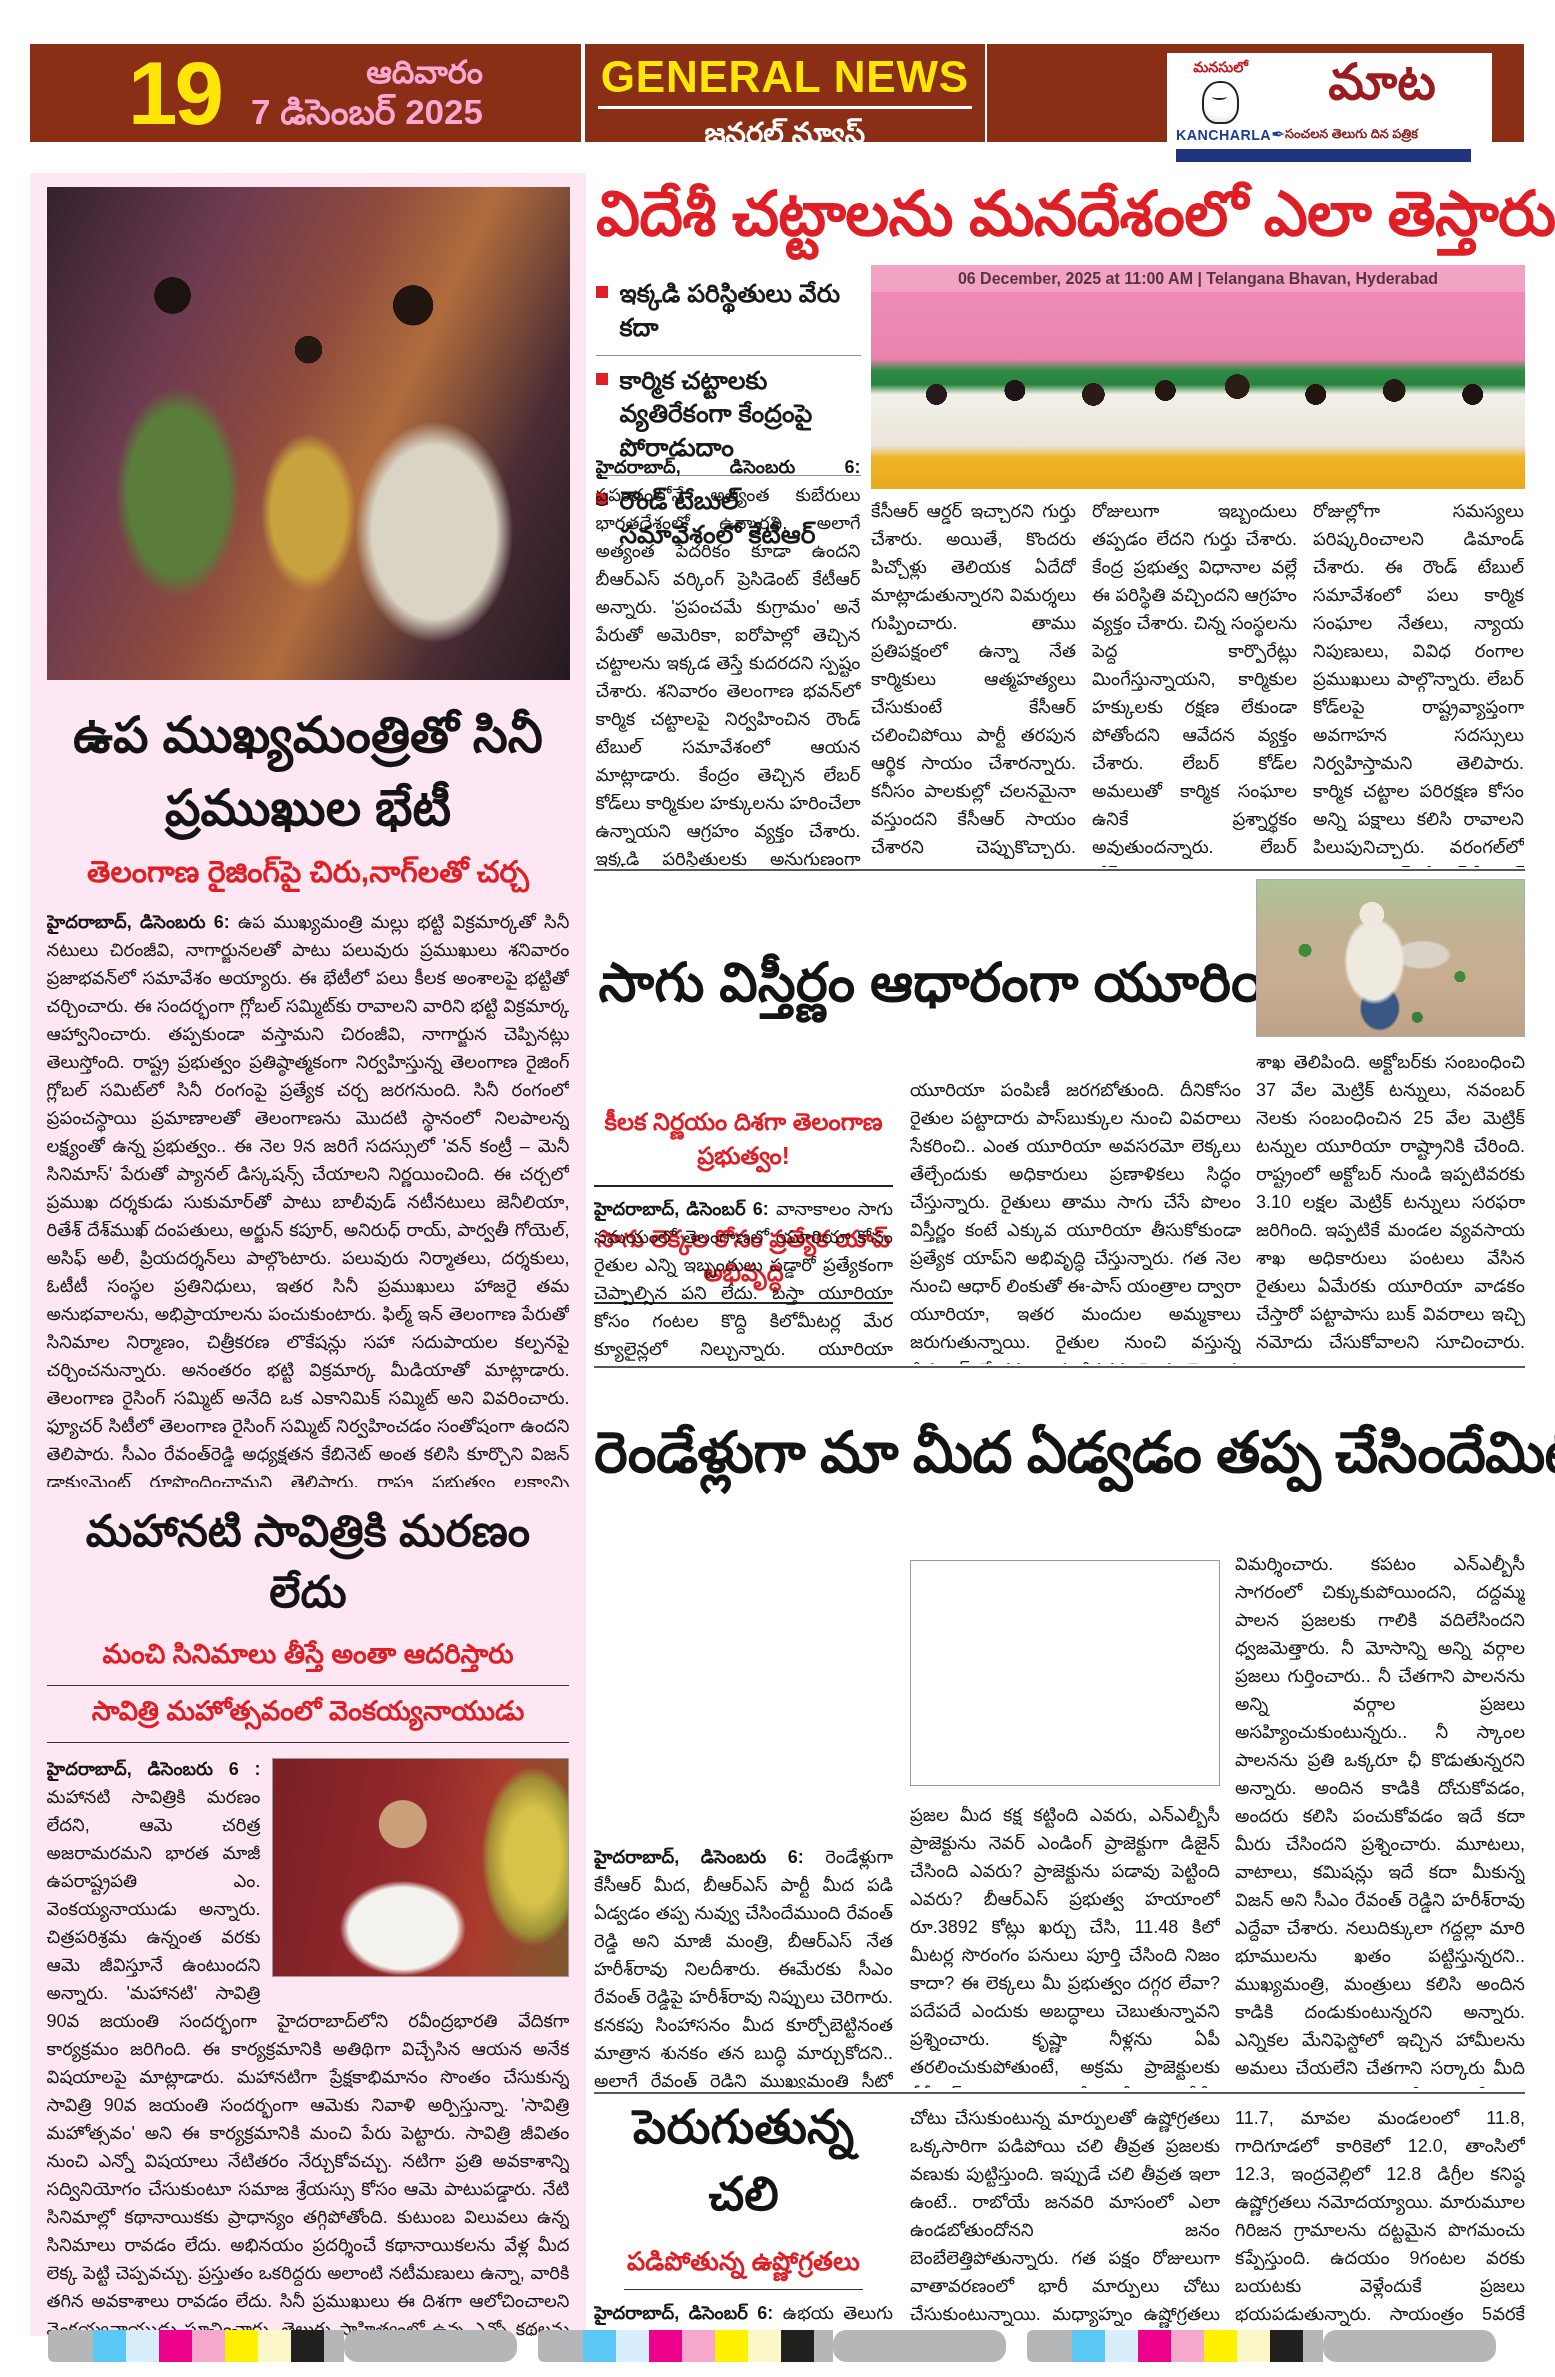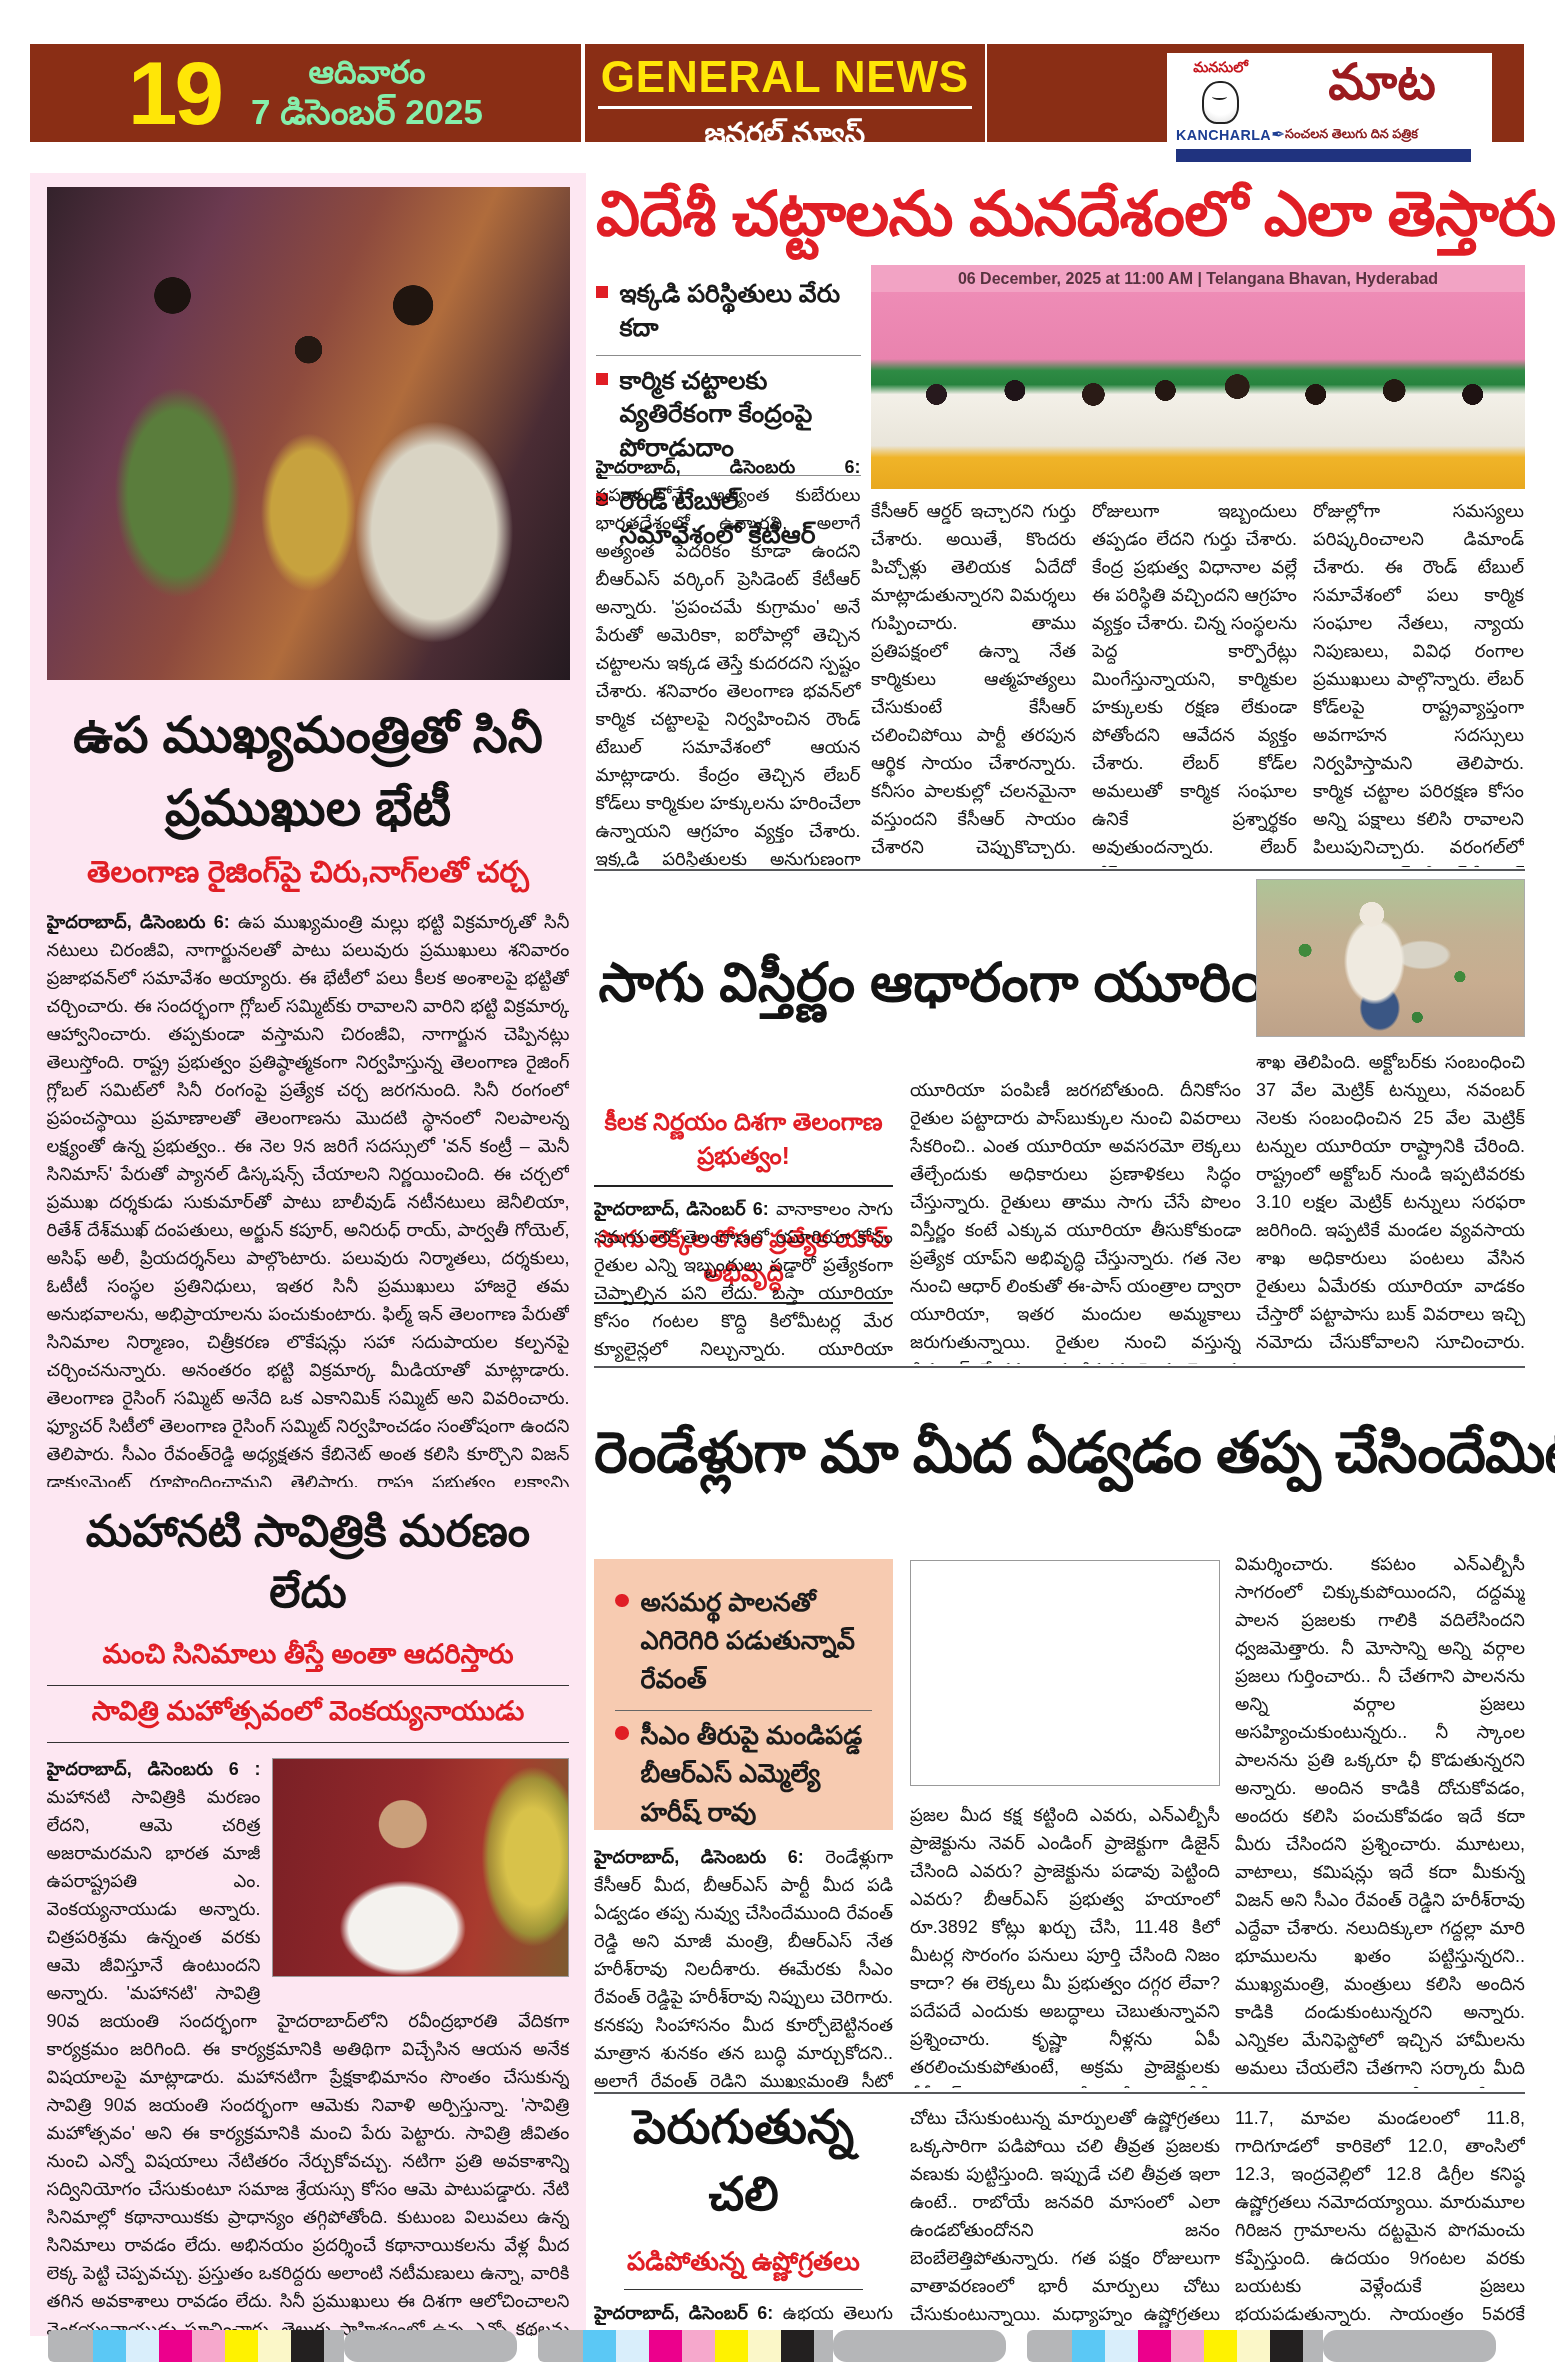--- a/index.html
+++ b/index.html
@@ -5,21 +5,21 @@
   html,body{margin:0;padding:0;}
   body{width:1555px;height:2377px;position:relative;background:#ffffff;
        font-family:"Liberation Sans","DejaVu Sans",sans-serif;color:#111;overflow:hidden;}
 
   
   .header{position:absolute;left:30px;top:44px;width:1495px;height:98px;display:flex;}
   .hdr-box{background:#8a2e15;height:100%;}
   .hdr-left{width:551px;display:flex;align-items:center;justify-content:center;gap:30px;}
   .hdr-gap{width:3.8px;background:#fff;height:100%;}
   .page-num{color:#ffe607;font-size:89px;font-weight:bold;line-height:1;letter-spacing:-3px;}
-  .date-block{color:#86efac;text-align:center;font-weight:bold;}
+  .date-block{color:#f9a8d4;text-align:right;font-weight:bold;}
   .date-day{font-size:32px;line-height:1.2;}
   .date-full{font-size:35px;line-height:1.2;}
   .hdr-center{width:400px;text-align:center;padding-top:10.5px;box-sizing:border-box;}
   .gen-news{display:inline-block;color:#ffe607;font-size:44px;font-weight:bold;letter-spacing:0.8px;
             border-bottom:3px solid #ffffff;padding:0 3px 7.5px 3px;line-height:1;}
   .gen-news-te{color:#ffffff;font-size:29px;font-weight:bold;margin-top:7.5px;}
   .hdr-rule{width:2.3px;background:#fff;height:100%;}
   .hdr-right{width:537px;position:relative;}
   .logo-box{position:absolute;right:32px;top:9px;width:325px;height:99px;background:#ffffff;
             box-sizing:border-box;padding:6px 9px 4.5px 9px;}
@@ -260,30 +260,20 @@
   <div class="col-block urea-col3" style="position:absolute;">
     <div class="photo-farmer"></div>
     <div class="body-txt urea-col3-body">శాఖ తెలిపింది. అక్టోబర్‌కు సంబంధించి 37 వేల మెట్రిక్ టన్నులు, నవంబర్ నెలకు సంబంధించిన 25 వేల మెట్రిక్ టన్నుల యూరియా రాష్ట్రానికి చేరింది. రాష్ట్రంలో అక్టోబర్ నుండి ఇప్పటివరకు 3.10 లక్షల మెట్రిక్ టన్నులు సరఫరా జరిగింది. ఇప్పటికే మండల వ్యవసాయ శాఖ అధికారులు పంటలు వేసిన రైతులు ఏమేరకు యూరియా వాడకం చేస్తారో పట్టాపాసు బుక్ వివరాలు ఇచ్చి నమోదు చేసుకోవాలని సూచించారు. ఇప్పటివరకు అధికారులు వివరాల ప్రకారం 6 లక్షల మెట్రిక్ టన్నుల యూరియా అవసరం ఉంటుందని అంచనా వేశారు. కేంద్రం మిగతా యూరియా కోటాను త్వరగా పంపాలని కోరుతున్నారు.</div>
   </div>
 </div>
 
 <div class="divider" style="top:1366px"></div>
 
 <div class="harish">
   <div class="harish-headline">రెండేళ్లుగా మా మీద ఏడ్వడం తప్ప చేసిందేమిటి?</div>
-  <div class="h-box">
-    <div class="h-bullet">
-      <span class="dot"></span>
-      <span>అసమర్థ పాలనతో ఎగిరెగిరి పడుతున్నావ్ రేవంత్</span>
-    </div>
-    <div class="h-bullet">
-      <span class="dot"></span>
-      <span>సీఎం తీరుపై మండిపడ్డ బీఆర్ఎస్ ఎమ్మెల్యే హరీష్ రావు</span>
-    </div>
-  </div>
   <div class="col-block body-txt harish-col1" style="position:absolute;">
     <b class="dl">హైదరాబాద్, డిసెంబరు 6:</b>
     <span>రెండేళ్లుగా కేసీఆర్ మీద, బీఆర్ఎస్ పార్టీ మీద పడి ఏడ్వడం తప్ప నువ్వు చేసిందేముంది రేవంత్ రెడ్డి అని మాజీ మంత్రి, బీఆర్ఎస్ నేత హరీశ్‌రావు నిలదీశారు. ఈమేరకు సీఎం రేవంత్ రెడ్డిపై హరీశ్‌రావు నిప్పులు చెరిగారు. కనకపు సింహాసనం మీద కూర్చోబెట్టినంత మాత్రాన శునకం తన బుద్ధి మార్చుకోదని.. అలాగే రేవంత్ రెడ్డిని ముఖ్యమంత్రి సీట్లో కూర్చోబెట్టినా వెనుకటి గుణం మార్చుకోడు, మార్చుకోలేడు అని విమర్శించారు. విజయోత్సవాలు అంటూ విచ్చలవిడిగా తిరుగుతూ, విక్రుతంగా మాట్లాడటం వల్ల చేయనివి చేసినట్లు అయిపోవని సీఎం రేవంత్ రెడ్డిని ఉద్దేశించి హరీశ్‌రావు వ్యాఖ్యానించారు. అబద్ధాలు ప్రచారం చేసినంత మాత్రాన, వాస్తవాలు మరుగున పడిపోవని అన్నారు. కేసీఆర్ అందించిన సంక్షేమ ఫలాలు ప్రజలు మరిచిపోరని అన్నారు.</span>
   </div>
   <div class="photo-harish"></div>
   <div class="col-block body-txt harish-col2" style="position:absolute;">ప్రజల మీద కక్ష కట్టింది ఎవరు, ఎన్ఎల్బీసీ ప్రాజెక్టును నెవర్ ఎండింగ్ ప్రాజెక్టుగా డిజైన్ చేసింది ఎవరు? ప్రాజెక్టును పడావు పెట్టింది ఎవరు? బీఆర్ఎస్ ప్రభుత్వ హయాంలో రూ.3892 కోట్లు ఖర్చు చేసి, 11.48 కిలో మీటర్ల సొరంగం పనులు పూర్తి చేసింది నిజం కాదా? ఈ లెక్కలు మీ ప్రభుత్వం దగ్గర లేవా? పదేపదే ఎందుకు అబద్ధాలు చెబుతున్నావని ప్రశ్నించారు. కృష్ణా నీళ్లను ఏపీ తరలించుకుపోతుంటే, అక్రమ ప్రాజెక్టులకు డీపీఆర్‌లు తయారు చేస్తుంటే అడ్డుకోలేని రేవంత్ రెడ్డి.. బీఆర్ఎస్ మీద పడి ఏడుస్తున్నడని</div>
   <div class="col-block body-txt harish-col3" style="position:absolute;">విమర్శించారు. కపటం ఎన్ఎల్బీసీ సాగరంలో చిక్కుకుపోయిందని, దద్దమ్మ పాలన ప్రజలకు గాలికి వదిలేసిందని ధ్వజమెత్తారు. నీ మోసాన్ని అన్ని వర్గాల ప్రజలు గుర్తించారు.. నీ చేతగాని పాలనను అన్ని వర్గాల ప్రజలు అసహ్యించుకుంటున్నరు.. నీ స్కాంల పాలనను ప్రతి ఒక్కరూ ఛీ కొడుతున్నరని అన్నారు. అందిన కాడికి దోచుకోవడం, అందరు కలిసి పంచుకోవడం ఇదే కదా మీరు చేసిందని ప్రశ్నించారు. మూటలు, వాటాలు, కమిషన్లు ఇదే కదా మీకున్న విజన్ అని సీఎం రేవంత్ రెడ్డిని హరీశ్‌రావు ఎద్దేవా చేశారు. నలుదిక్కులా గద్దల్లా మారి భూములను ఖతం పట్టిస్తున్నరని.. ముఖ్యమంత్రి, మంత్రులు కలిసి అందిన కాడికి దండుకుంటున్నరని అన్నారు. ఎన్నికల మేనిఫెస్టోలో ఇచ్చిన హామీలను అమలు చేయలేని చేతగాని సర్కారు మీది అని విమర్శించారు. కూల్లో రాయి తీయని రేవంత్ రెడ్డి మాట్లాడితే ప్రపంచ స్థాయి అంటుండటం హాస్యాస్పదమని అన్నారు. తెలంగాణ రైసింగ్ గ్లోబల్ సమ్మిట్ అంటూ.. ప్రజల సమస్యల మీద దృష్టి సారించాలని హితవు పలికారు. చిల్లర మాటలు, వెకిలి చేష్టలతో రాష్ట్రం అభివృద్ధి చెందదు, ప్రజల సమస్యలకు పరిష్కారం లభించదని అన్నారు.</div>
 </div>
 
 <div class="divider" style="top:2092px"></div>

